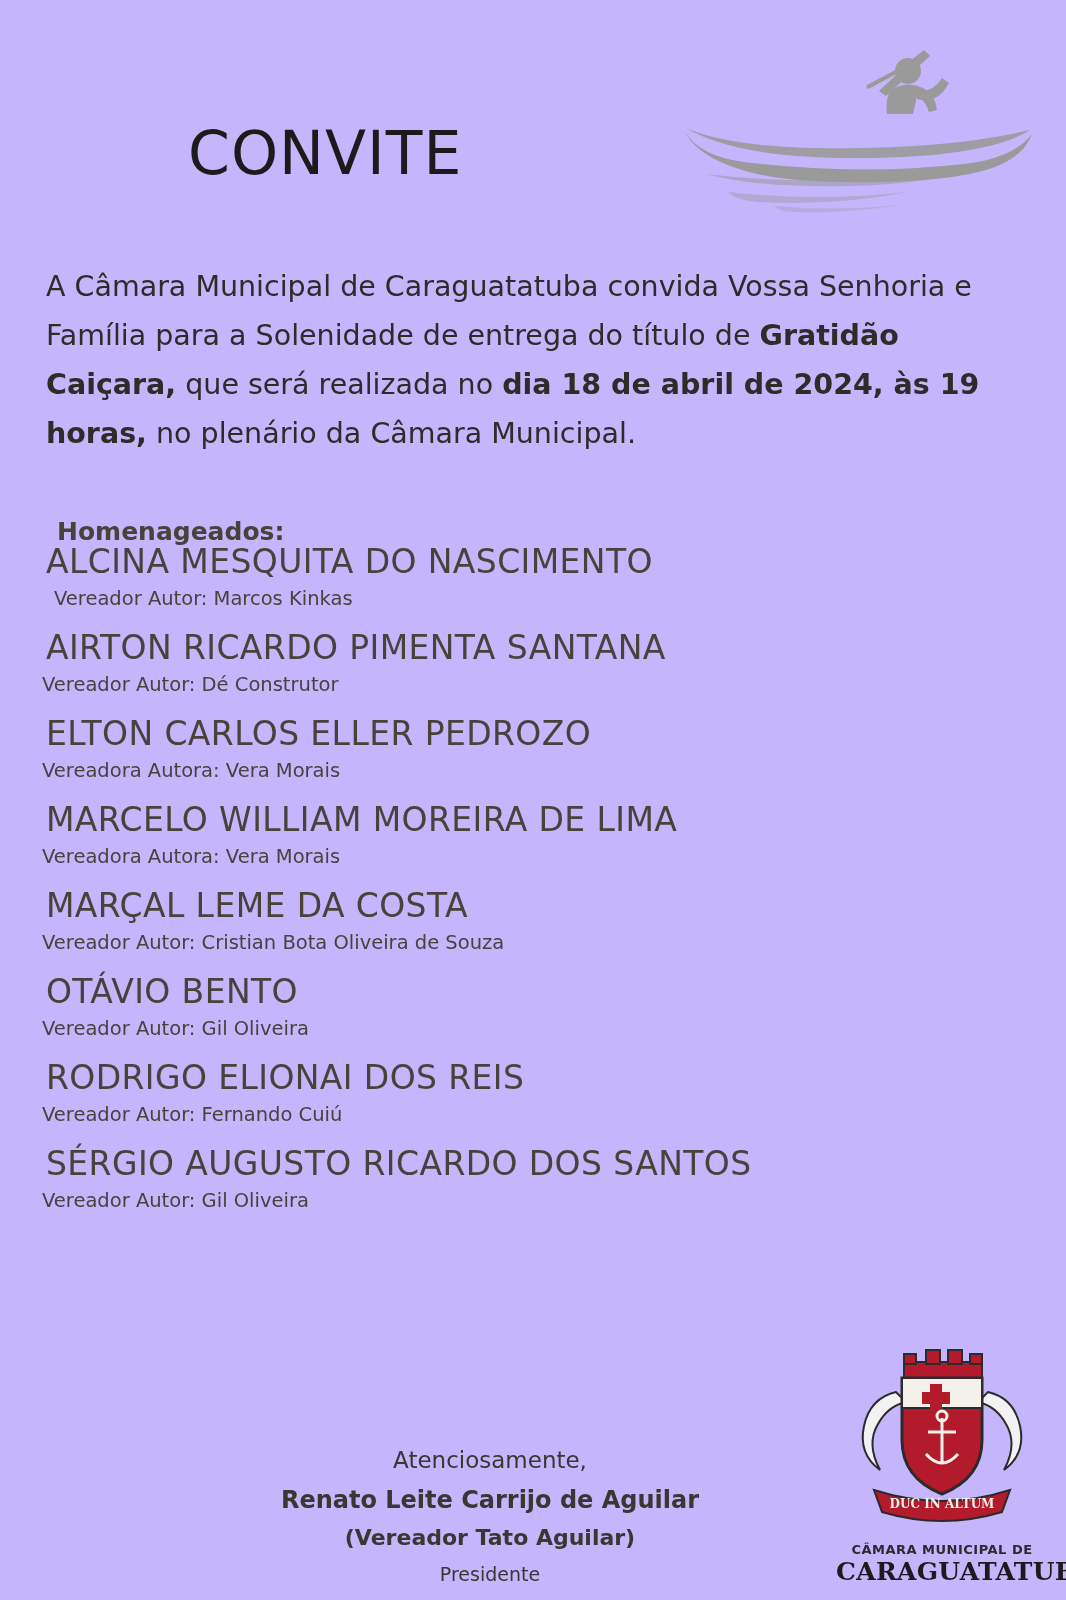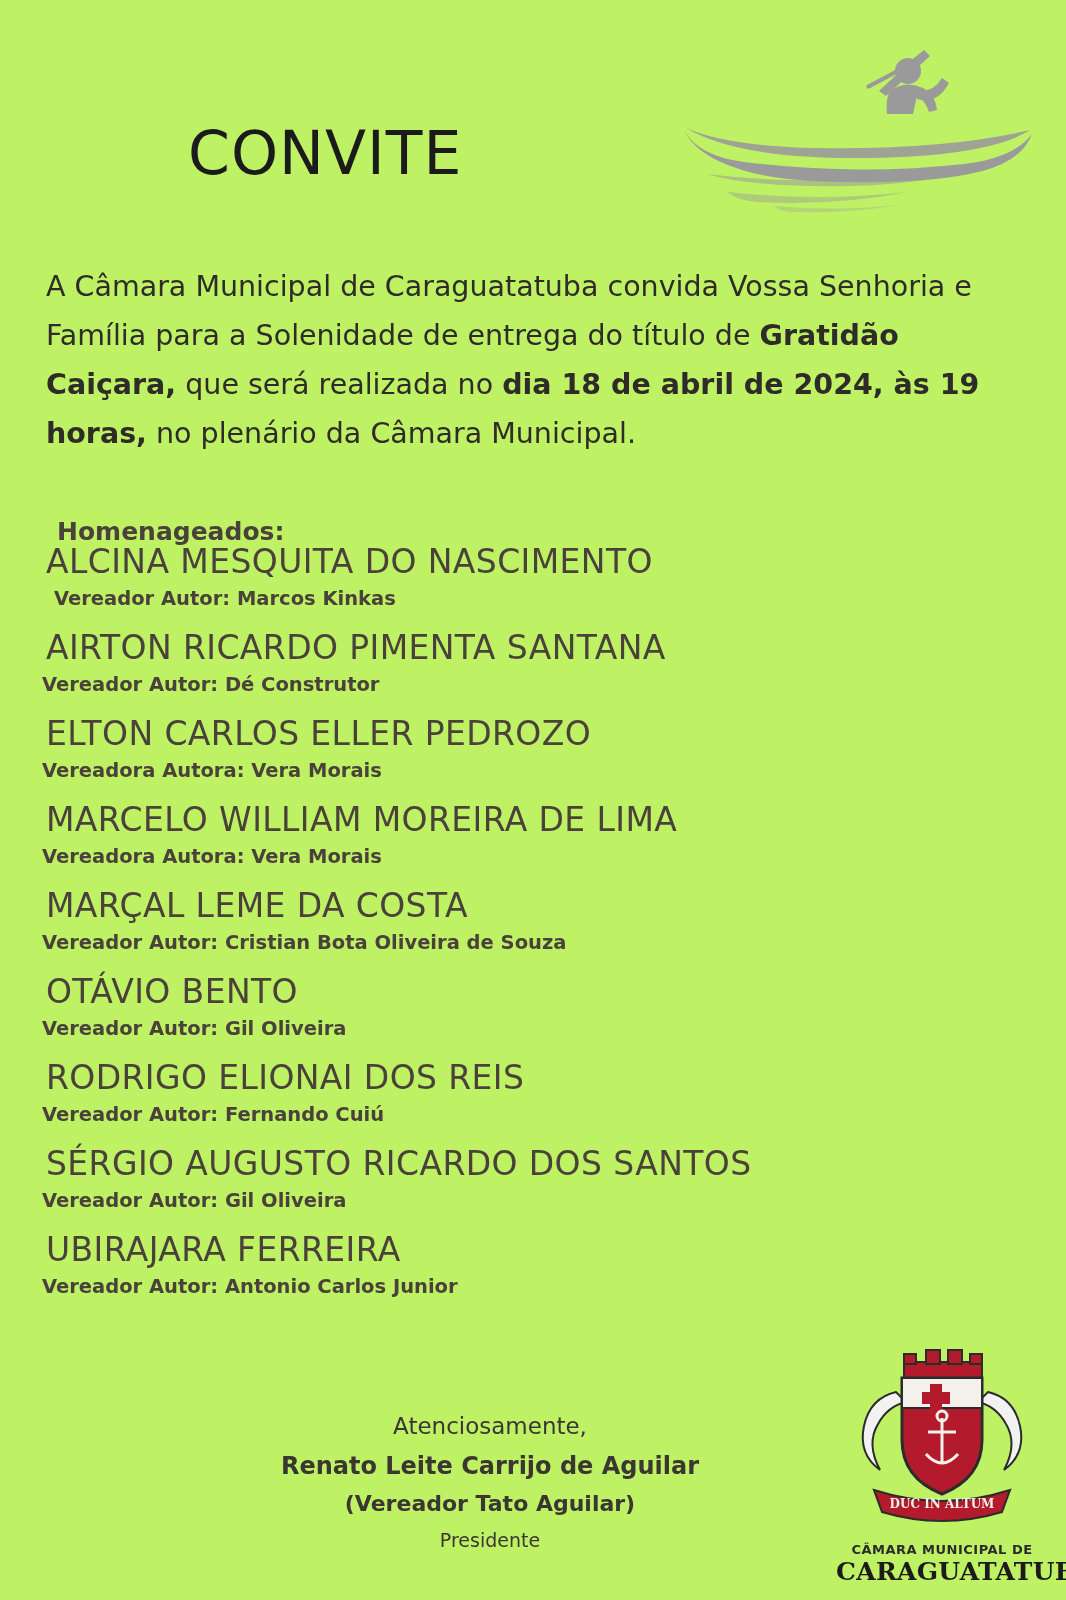--- a/index.html
+++ b/index.html
@@ -12,21 +12,21 @@
     height: 1600px;
     position: relative;
     font-family: "Liberation Sans", sans-serif;
     color: #3b3632;
     overflow: hidden;
   }
 
   .page {
     position: absolute;
     inset: 0;
-    background: #bef264;
+    background: #c4b5fd;
   }
 
   
   .header {
     position: absolute;
     top: 0;
     left: 0;
     width: 1066px;
     height: 235px;
   }
@@ -90,32 +90,32 @@
     letter-spacing: 0.4px;
     color: #4a423a;
     line-height: 44px;
     font-family: "DejaVu Sans", sans-serif;
     white-space: nowrap;
   }
   .honoree-name.indent { padding-left: 6px; }
 
   .honoree-author {
     font-size: 19.5px;
-    font-weight: 700;
+    font-weight: 400;
     color: #4a423a;
     line-height: 30px;
     padding-left: 2px;
     font-family: "DejaVu Sans", sans-serif;
   }
 
   
   .footer {
     position: absolute;
     left: 190px;
-    top: 1406px;
+    top: 1440px;
     width: 600px;
     text-align: center;
     color: #3b3632;
     font-family: "DejaVu Sans", sans-serif;
   }
   .footer .line1 { font-size: 23px; line-height: 40px; font-weight: 400; }
   .footer .line2 { font-size: 24px; line-height: 40px; font-weight: 700; }
   .footer .line3 { font-size: 22px; line-height: 36px; font-weight: 700; }
   .footer .line4 { font-size: 19px; line-height: 36px; font-weight: 400; }
 
@@ -215,24 +215,20 @@
     <div class="honoree">
       <div class="honoree-name indent">RODRIGO ELIONAI DOS REIS</div>
       <div class="honoree-author">Vereador Autor: Fernando Cuiú</div>
     </div>
 
     <div class="honoree">
       <div class="honoree-name indent">SÉRGIO AUGUSTO RICARDO DOS SANTOS</div>
       <div class="honoree-author">Vereador Autor: Gil Oliveira</div>
     </div>
 
-    <div class="honoree">
-      <div class="honoree-name indent">UBIRAJARA FERREIRA</div>
-      <div class="honoree-author">Vereador Autor: Antonio Carlos Junior</div>
-    </div>
 
   </div>
 
   <div class="footer">
     <div class="line1">Atenciosamente,</div>
     <div class="line2">Renato Leite Carrijo de Aguilar</div>
     <div class="line3">(Vereador Tato Aguilar)</div>
     <div class="line4">Presidente</div>
   </div>
 

